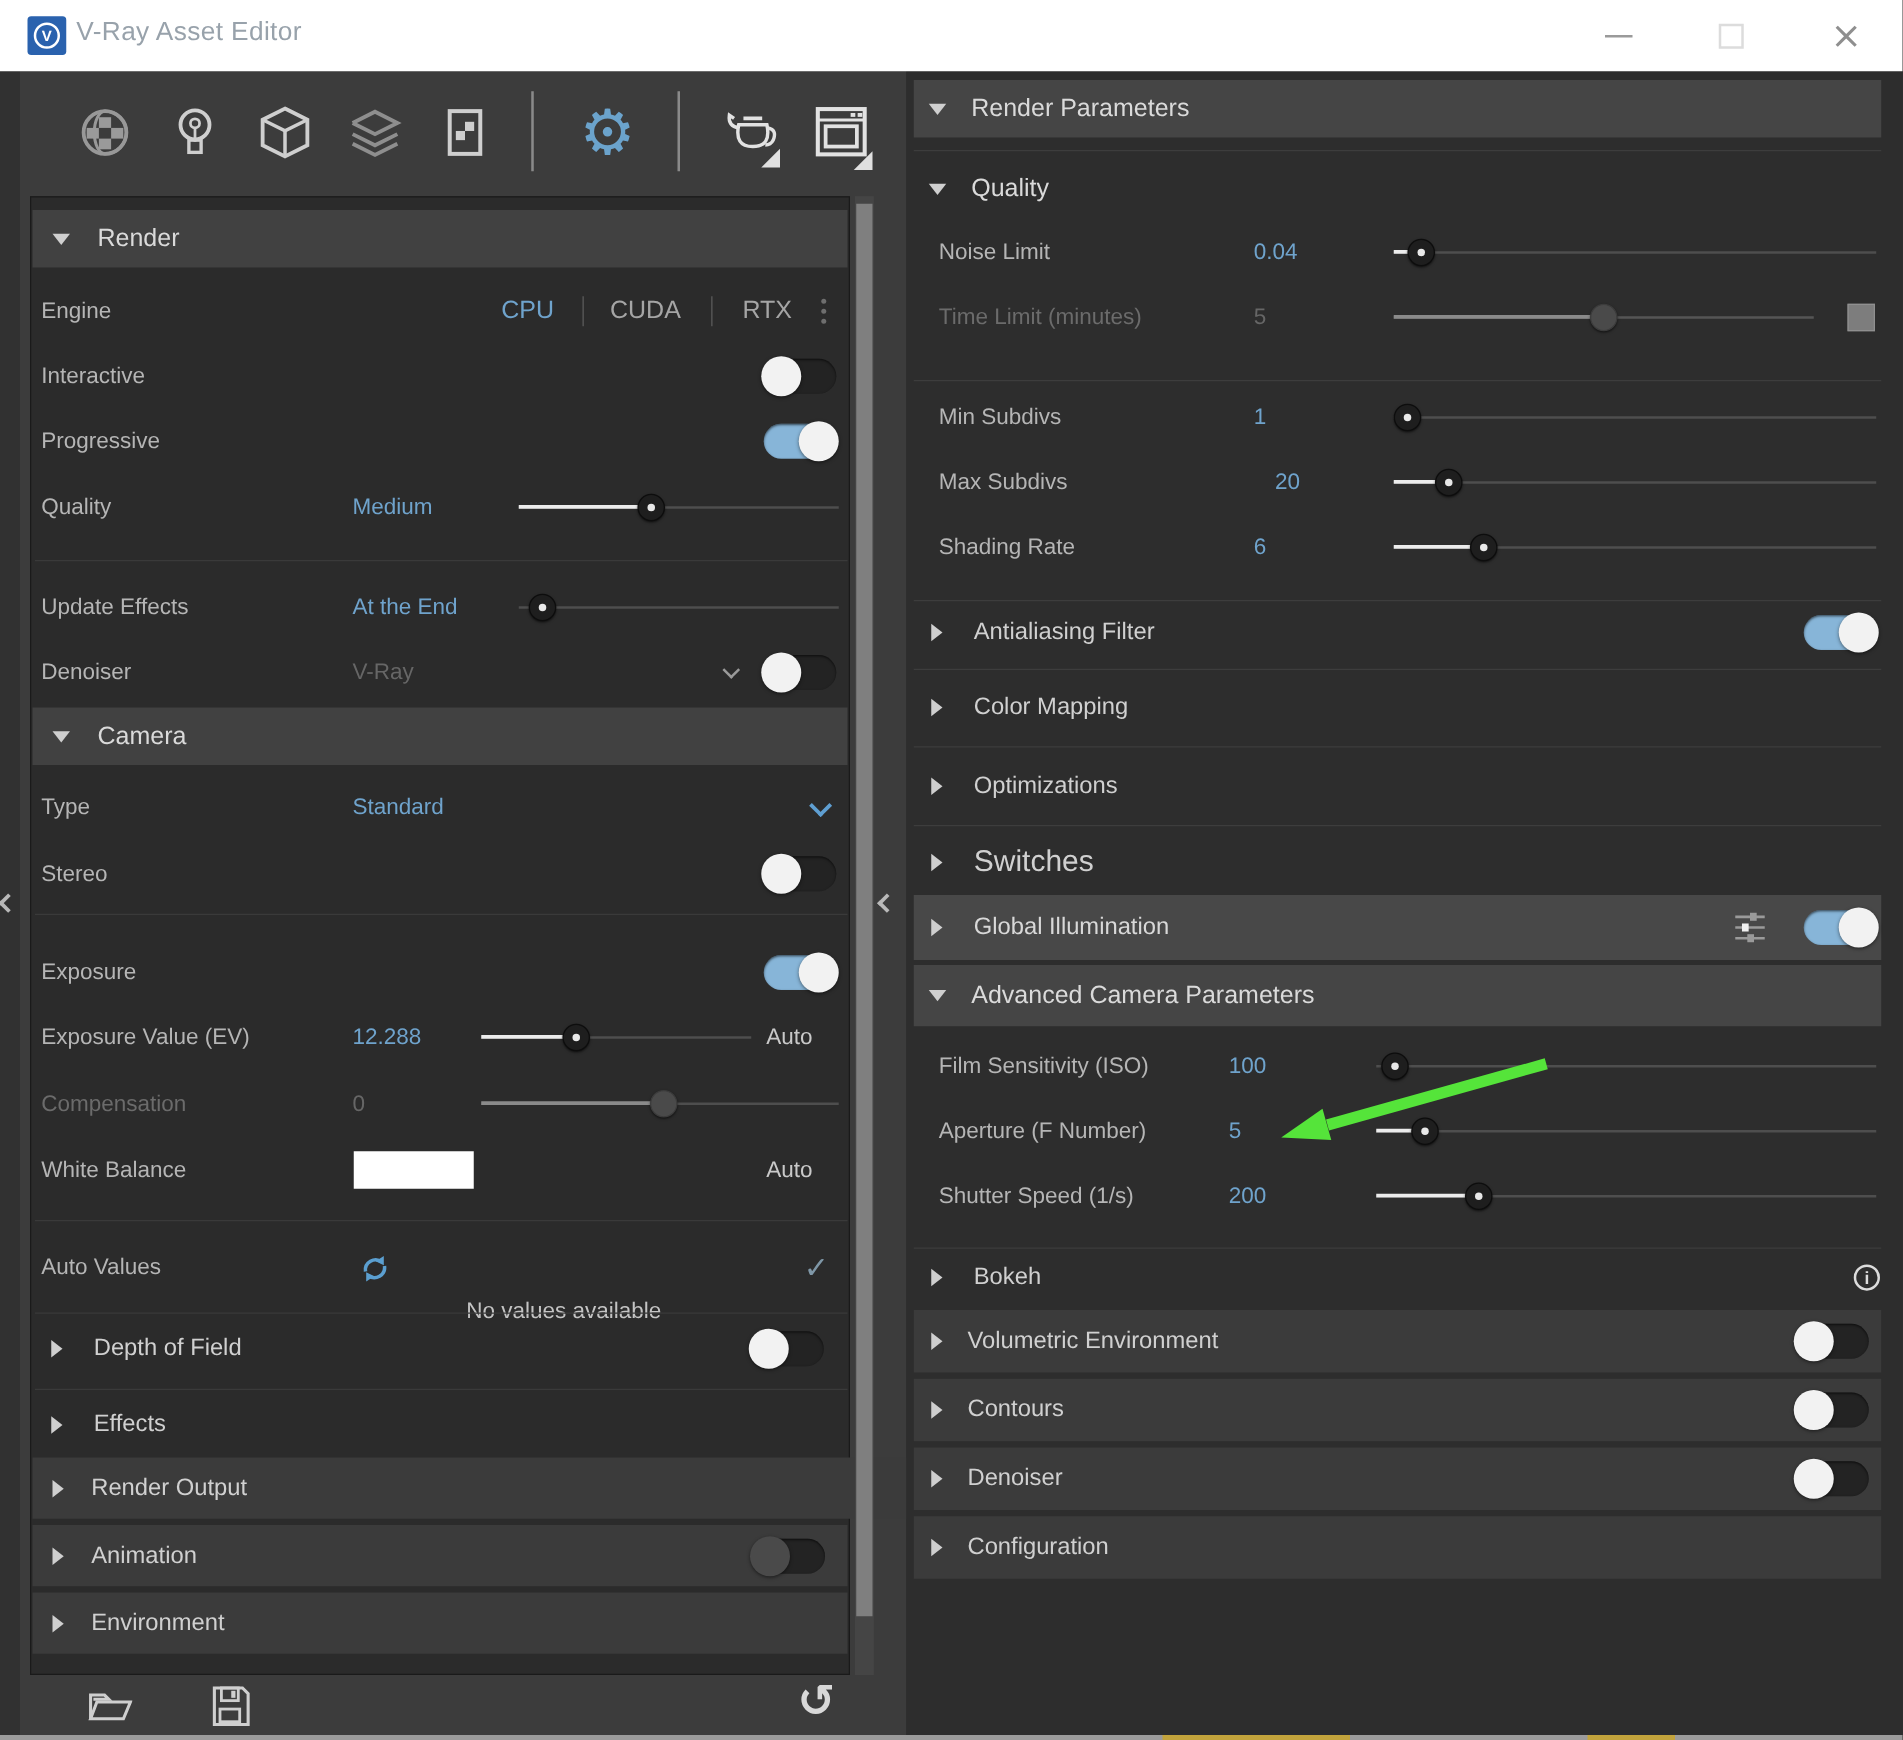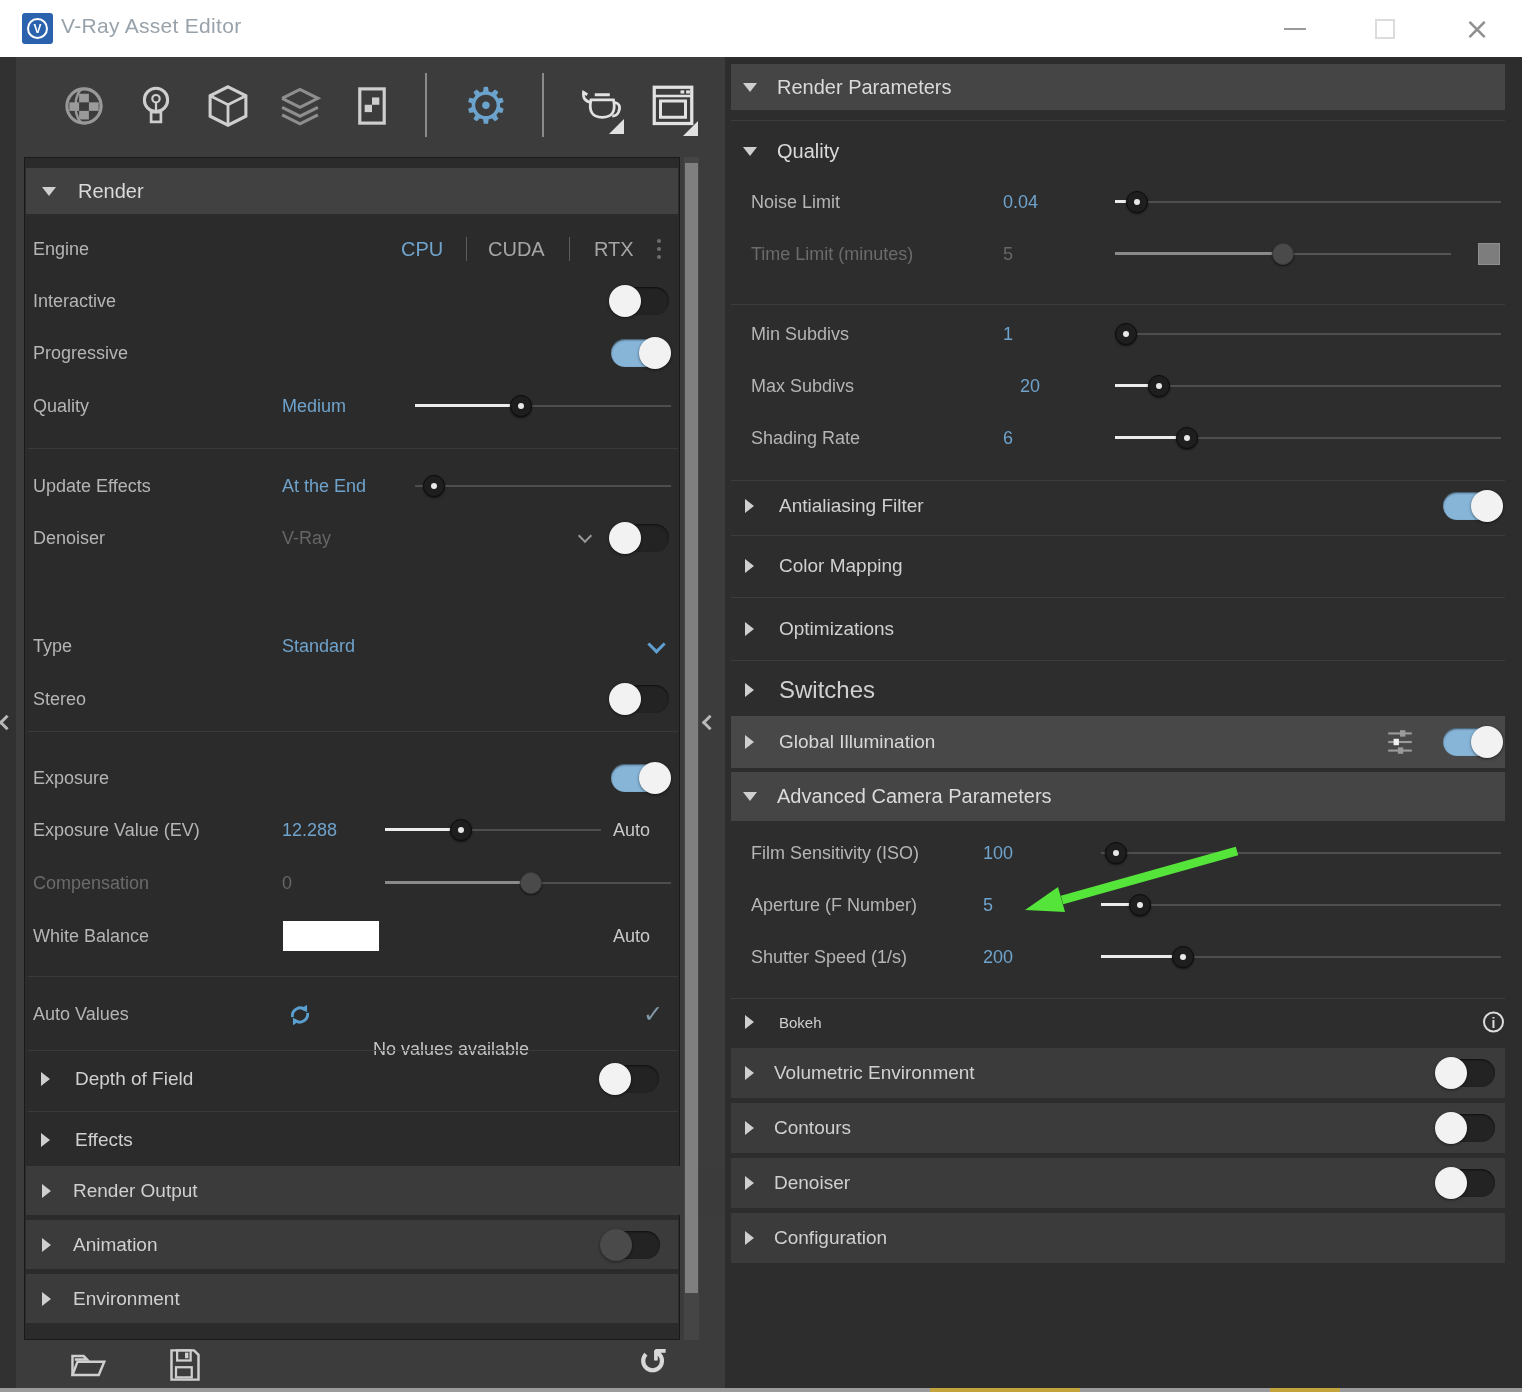--- a/index.html
+++ b/index.html
@@ -234,20 +234,24 @@
 
     <div class="lrow" style="top:360px;">
       <span class="lbl" style="left:8px;">Denoiser</span>
       <span class="val dim" style="left:257px;">V-Ray</span>
       <span class="chev down" style="position:absolute;left:555px;top:13px;border-color:#9a9a9a;padding:4px;border-width:0 2.5px 2.5px 0;"></span>
       <div class="toggle" style="left:586px;">
           <div class="knob"></div>
         </div>
     </div>
 
+    <div class="hdrbar" style="left:1px;top:408px;width:652px;height:46px;gap:22px;padding-left:16px;">
+      <div class="tri-down"></div>
+      <span class="htxt">Camera</span>
+    </div>
 
     <div class="lrow" style="top:468px;">
       <span class="lbl" style="left:8px;">Type</span>
       <span class="val" style="left:257px;">Standard</span>
       <span class="chev down" style="position:absolute;left:625px;top:12px;border-color:#5f9fd2;padding:5px;border-width:0 3px 3px 0;"></span>
     </div>
 
     <div class="lrow" style="top:521px;">
       <span class="lbl" style="left:8px;">Stereo</span>
       <div class="toggle" style="left:586px;">
@@ -505,21 +509,21 @@
         <div class="track"></div>
           <div class="fill" style="width:82px;"></div>
           <div class="sknob" style="left:71px;"></div>
       </div>
     </div>
 
     <div class="rdiv" style="top:941px;"></div>
 
     <div class="trow" style="top:945px;">
       <div class="tri-right" style="position:absolute;left:14px;top:13px;"></div>
-      <span class="lbl" style="left:48px;color:#d0d0d0;font-size:15px;">Bokeh</span>
+      <span class="lbl" style="left:48px;color:#d0d0d0;font-size:19px;">Bokeh</span>
       <div class="info-ic" style="left:752px;">i</div>
     </div>
 
     <div class="trow barrow" style="top:991px;height:50px;gap:20px;padding-left:14px;">
       <div class="tri-right"></div>
       <span class="btxt">Volumetric Environment</span>
       <div class="toggle" style="left:706px;">
           <div class="knob"></div>
         </div>
     </div>

